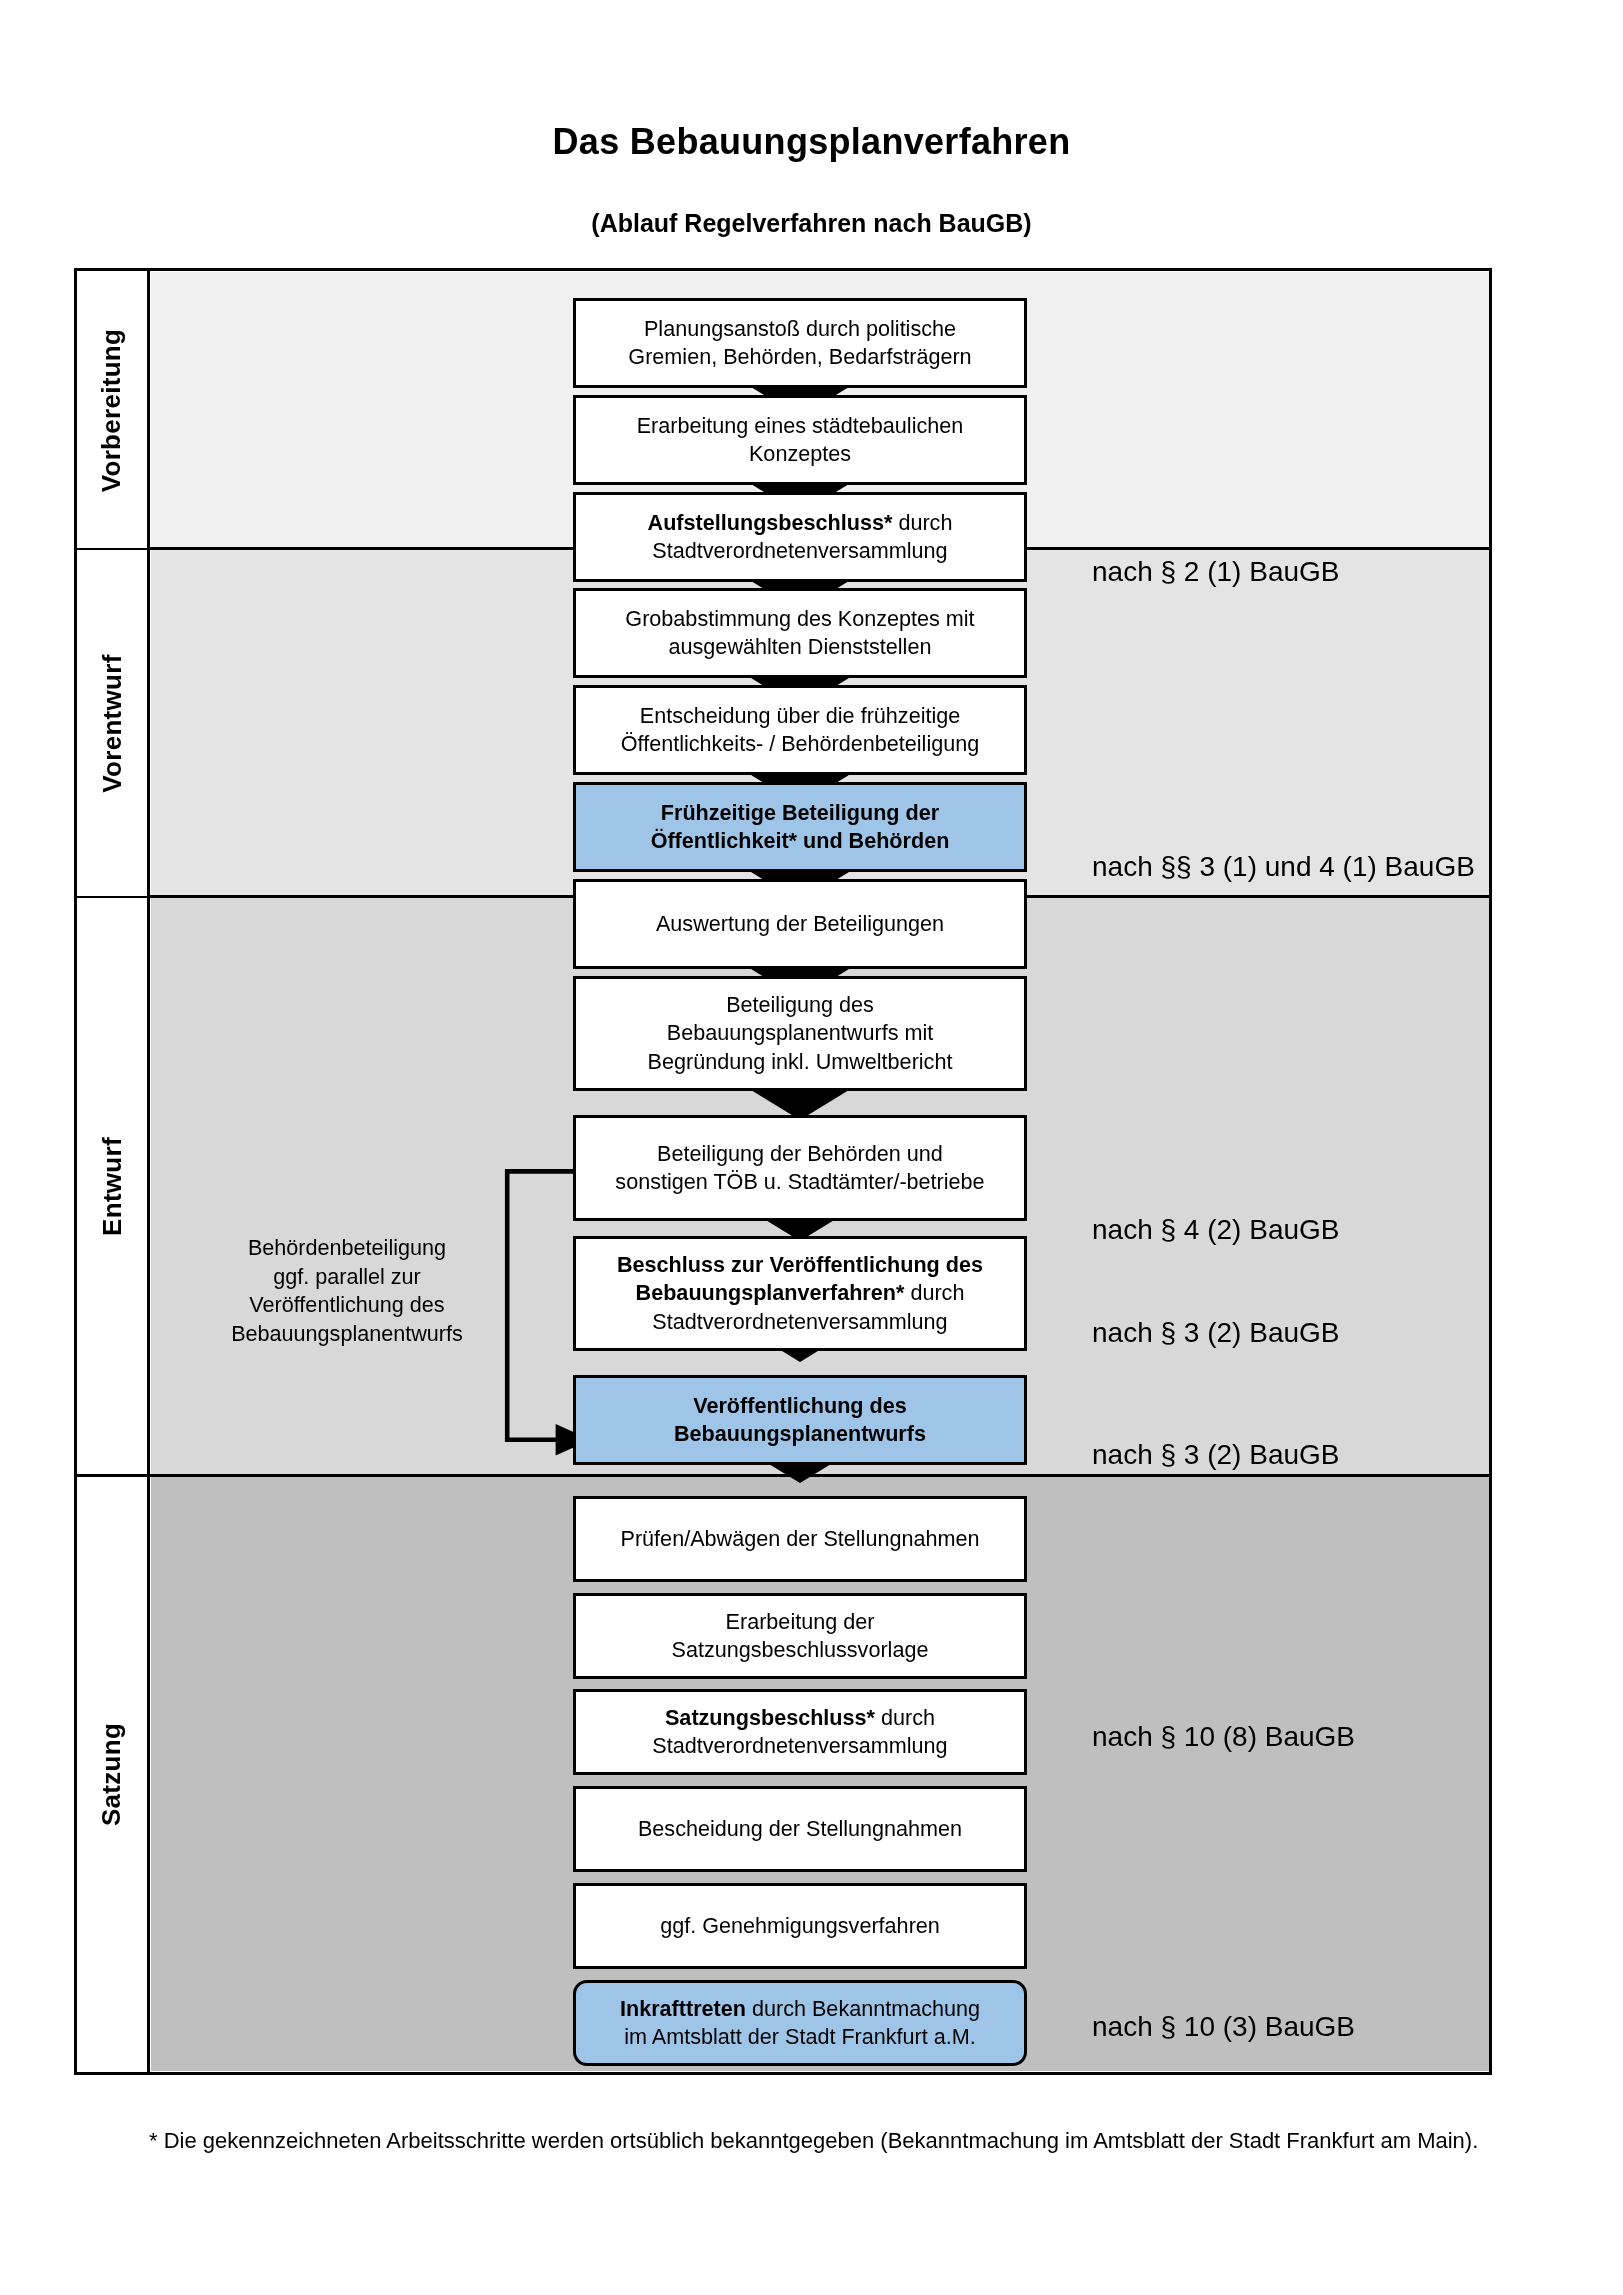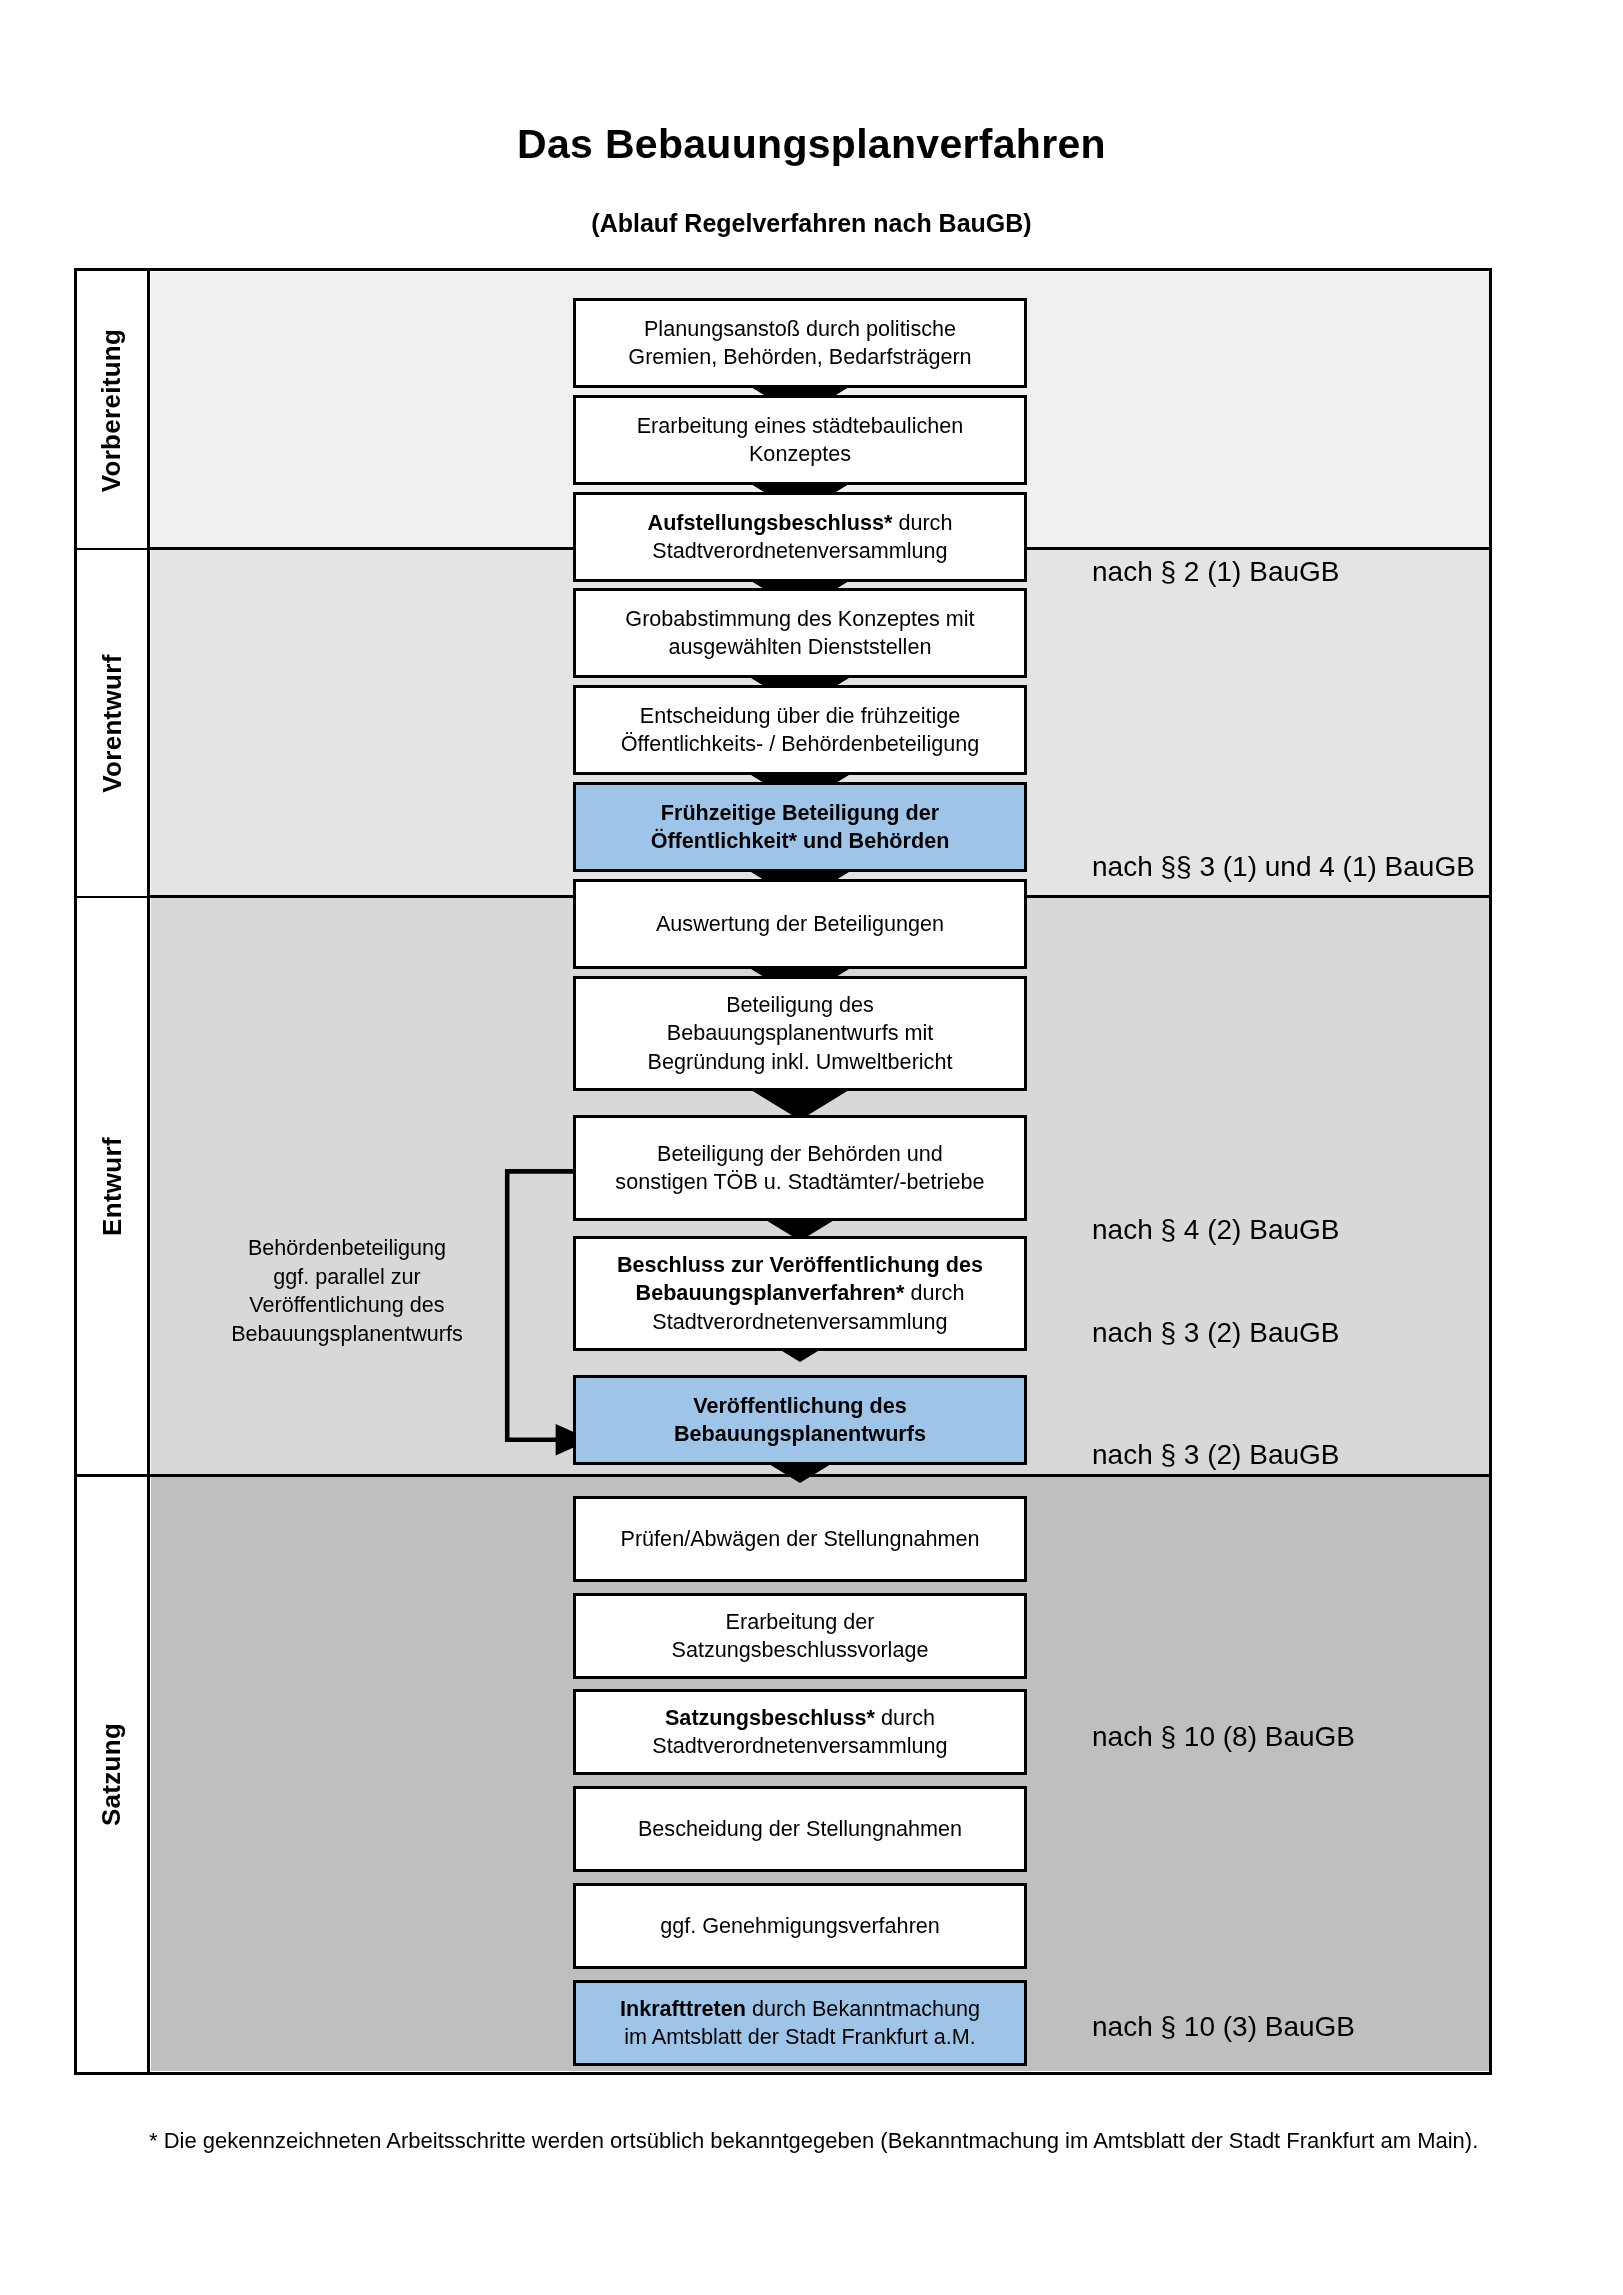--- a/index.html
+++ b/index.html
@@ -7,21 +7,21 @@
     width:1623px;height:2295px;
     font-family:"Liberation Sans","DejaVu Sans",sans-serif;
     color:#000;
     position:relative;
     overflow:hidden;
   }
 
   
   #title{
     position:absolute;left:0;top:121px;width:1623px;
-    text-align:center;font-size:41px;font-weight:bold;letter-spacing:0.3px;
+    text-align:center;font-size:36px;font-weight:bold;letter-spacing:0.3px;
   }
   #subtitle{
     position:absolute;left:0;top:209px;width:1623px;
     text-align:center;font-size:25px;font-weight:bold;
   }
 
   
   #frame{
     position:absolute;left:74px;top:268px;
     width:1418px;height:1807px;
@@ -298,21 +298,21 @@
     <span>Bescheidung der Stellungnahmen</span>
   </div>
 </div>
 
 <div class="pbox" style="top:1883px;height:86px;">
   <div>
     <span>ggf. Genehmigungsverfahren</span>
   </div>
 </div>
 
-<div class="pbox hl" style="top:1980px;height:86px;">
+<div class="pbox hl" style="top:1980px;height:86px;border-radius:14px;">
   <div>
     <b>Inkrafttreten</b> <span>durch Bekanntmachung</span><br>
     <span>im Amtsblatt der Stadt Frankfurt a.M.</span>
   </div>
 </div>
 
 <div class="legal" style="top:556px;">nach § 2 (1) BauGB</div>
 <div class="legal" style="top:851px;">nach §§ 3 (1) und 4 (1) BauGB</div>
 <div class="legal" style="top:1214px;">nach § 4 (2) BauGB</div>
 <div class="legal" style="top:1317px;">nach § 3 (2) BauGB</div>

